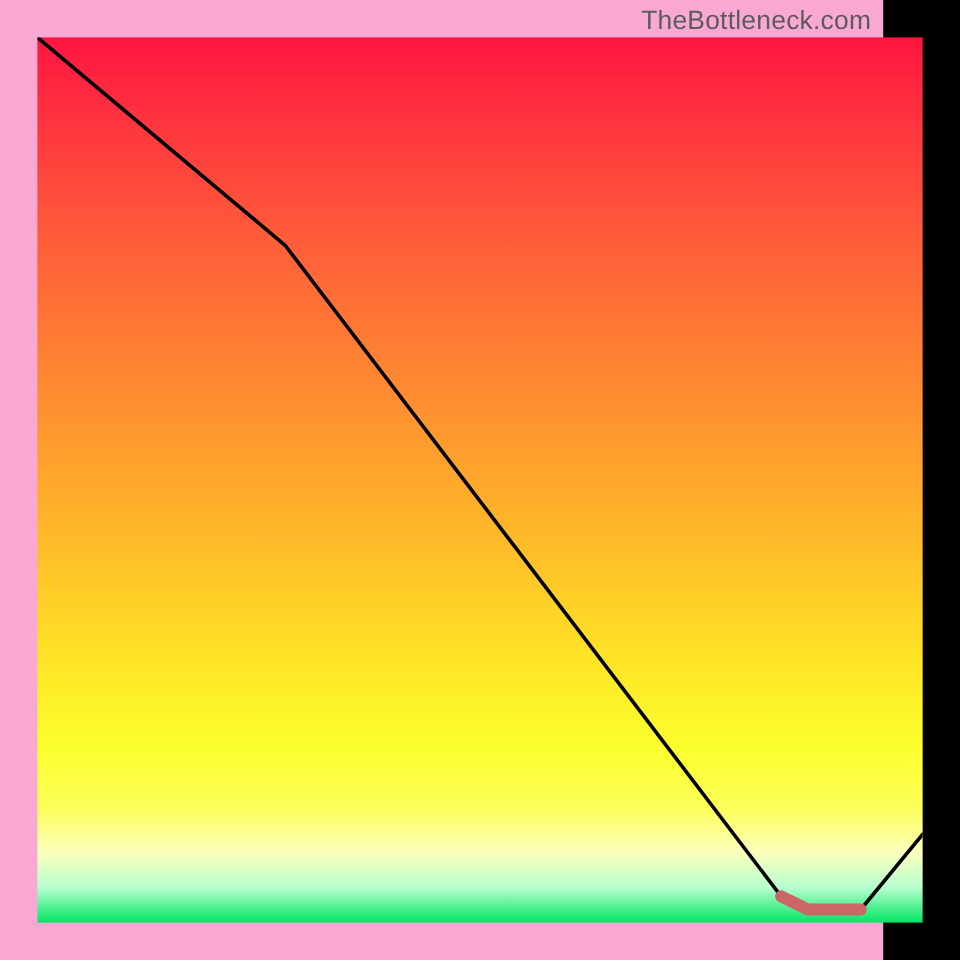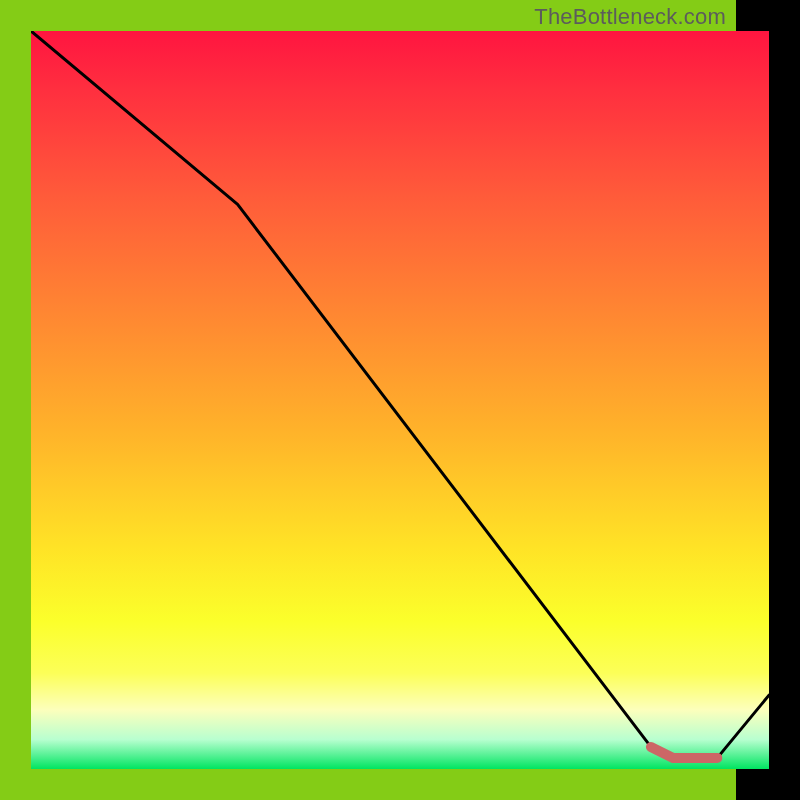--- a/index.html
+++ b/index.html
@@ -8,21 +8,21 @@
     width: 800px;
     height: 800px;
     background: #000;
     overflow: hidden;
     font-family: Arial, Helvetica, sans-serif;
   }
   .frame {
     position: relative;
     width: 736px;
     height: 800px;
-    background: #84cc16;
+    background: #f9a8d4;
   }
   .watermark {
     position: absolute;
     top: 4px;
     right: 10px;
     color: #5c5c5c;
     font-size: 22px;
     font-weight: 500;
     letter-spacing: 0.2px;
     z-index: 5;

